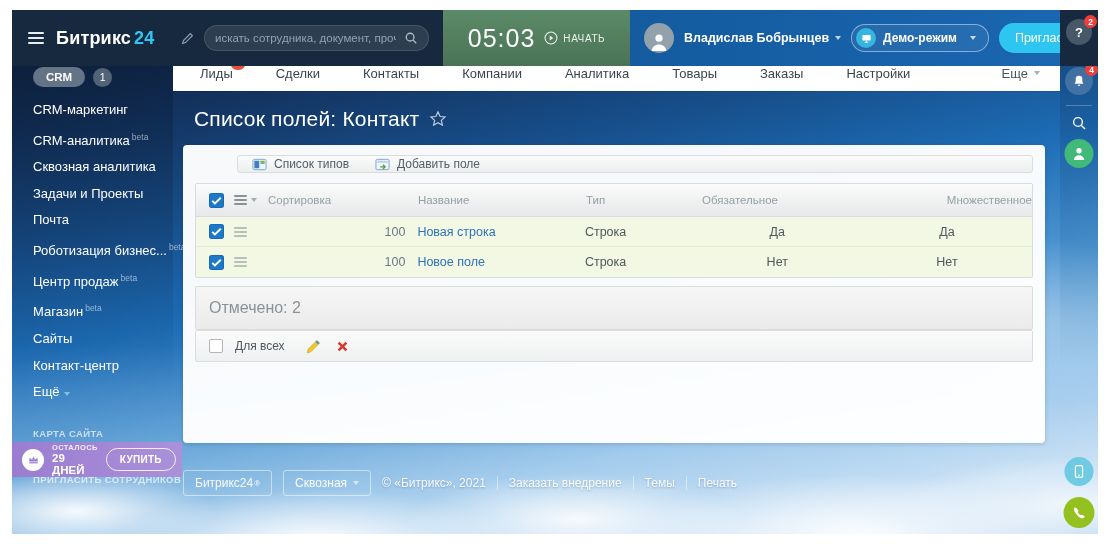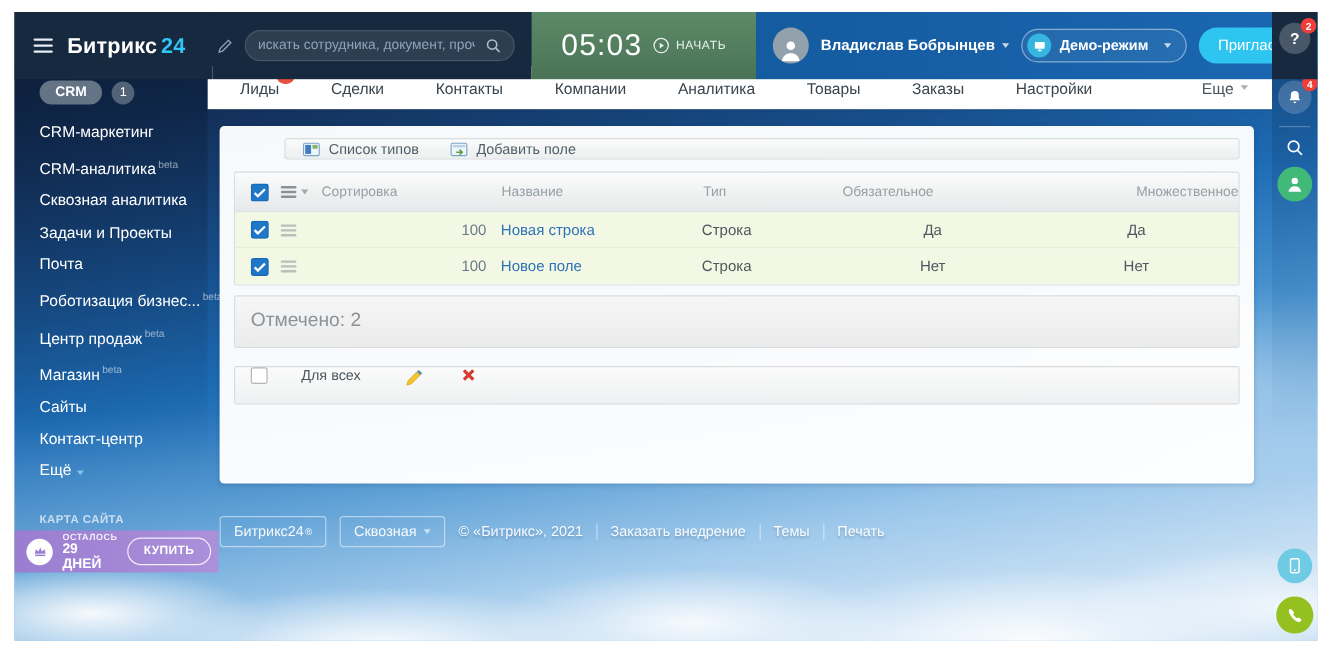--- a/index.html
+++ b/index.html
@@ -104,22 +104,22 @@
   .c-mult { flex:1; padding-left:8px;text-align:right; }
   .c-req.val, .c-mult.val { text-align:center; padding-left:0; }
   .c-mult.val { flex:none; width:170px; }
   .row-link { color:#2e72b7; cursor:pointer; text-decoration:none; }
   .menu-ic { display:flex; align-items:center; gap:3px; cursor:pointer; color:#8a9298; }
   .drag-ic { display:inline-flex; flex-direction:column; gap:2px; cursor:grab; }
   .drag-ic i { width:13px; height:2px; background:#b7c0ba; border-radius:1px; }
 
   .selected-bar { margin-top:8px; height:44px; background:linear-gradient(#f6f6f6,#ebebeb); border:1px solid #dcdcdc; border-radius:2px;
                   display:flex; align-items:center; padding-left:13px; font-size:16px; color:#8a9298; }
-  .bulk-bar { margin-top:15px; height:32px; background:linear-gradient(#fbfbfb,#eef0f1); border:1px solid #dcdcdc; border-radius:2px;
-              display:flex; align-items:flex-start; gap:28px; padding-left:13px; }
+  .bulk-bar { height:32px; background:linear-gradient(#fbfbfb,#eef0f1); border:1px solid #dcdcdc; border-radius:2px;
+              display:flex; align-items:center; gap:12px; padding-left:13px; }
   .bulk-bar label { font-size:12px; color:#4e585e; }
   .cb-empty { width:14px; height:14px; background:#fff; border:1px solid #b5b5b5; border-radius:2px; cursor:pointer; }
   .bulk-ico { display:inline-flex; cursor:pointer; margin-left:8px; }
 
   .page-footer { margin:27px 0 0 10px; display:flex; align-items:center; gap:11px; color:rgba(255,255,255,.95); font-size:12px; }
   .foot-pill { border:1px solid rgba(255,255,255,.5); border-radius:3px; padding:5px 11px; display:flex; align-items:center; cursor:pointer; white-space:nowrap; }
   .foot-pill sup { font-size:8px; margin-left:1px; }
   .foot-pill .caret { border-top-color:rgba(255,255,255,.8); }
   .foot-link { cursor:pointer; white-space:nowrap; text-shadow:0 1px 2px rgba(0,40,90,.25); }
   .foot-sep { width:1px; height:14px; background:rgba(255,255,255,.45); }
@@ -247,20 +247,21 @@
       <div class="side-item"><span>Почта</span></div>
       <div class="side-item"><span>Роботизация бизнес...</span><sup>beta</sup></div>
       <div class="side-item"><span>Центр продаж</span><sup>beta</sup></div>
       <div class="side-item"><span>Магазин</span><sup>beta</sup></div>
       <div class="side-item"><span>Сайты</span></div>
       <div class="side-item"><span>Контакт-центр</span></div>
       <div class="side-item"><span>Ещё</span><span class="caret"></span></div>
       <div class="side-utils">
         <div>КАРТА САЙТА</div>
         <div>НАСТРОИТЬ МЕНЮ</div>
+        <div>ПРИГЛАСИТЬ СОТРУДНИКОВ</div>
       </div>
       <div class="license">
         <span class="crown-circle">
           <svg width="13" height="13" viewBox="0 0 16 16">
               <path d="M2.5 10.5l.9-4.6 2.8 2.3L8 4l1.8 4.2 2.8-2.3.9 4.6z" fill="#9a7fd0"></path>
               <rect x="2.8" y="11.3" width="10.4" height="1.5" fill="#9a7fd0"></rect>
             </svg>
         </span>
         <span class="lic-text">
           <div class="l1">ОСТАЛОСЬ</div>
@@ -279,20 +280,26 @@
         <span class="tab"><span>Аналитика</span></span>
         <span class="tab"><span>Товары</span></span>
         <span class="tab"><span>Заказы</span></span>
         <span class="tab"><span>Настройки</span></span>
         <span class="tab tab-more">
             <span>Еще</span>
             <span class="caret"></span>
           </span>
       </nav>
 
+      <h1 class="page-title">
+        <span>Список полей: Контакт</span>
+        <svg width="18" height="18" viewBox="0 0 20 20">
+            <path d="M10 2.2l2.35 5 5.45.6-4.1 3.7 1.15 5.4L10 14.1l-4.85 2.8L6.3 11.5 2.2 7.8l5.45-.6z" fill="none" stroke="rgba(255,255,255,.75)" stroke-width="1.3"></path>
+          </svg>
+      </h1>
 
       <section class="panel">
         <div class="toolbar">
           <span class="tool-btn">
             <svg width="15" height="15" viewBox="0 0 16 16">
                 <rect x="1" y="2.5" width="14" height="11" rx="1.5" fill="#eef4fa" stroke="#7aa4c8"></rect>
                 <rect x="2.5" y="4" width="5.2" height="8" fill="#3d7fc1"></rect>
                 <rect x="9" y="4" width="4.5" height="3.4" fill="#7fb55c"></rect>
               </svg>
             <span>Список типов</span>

